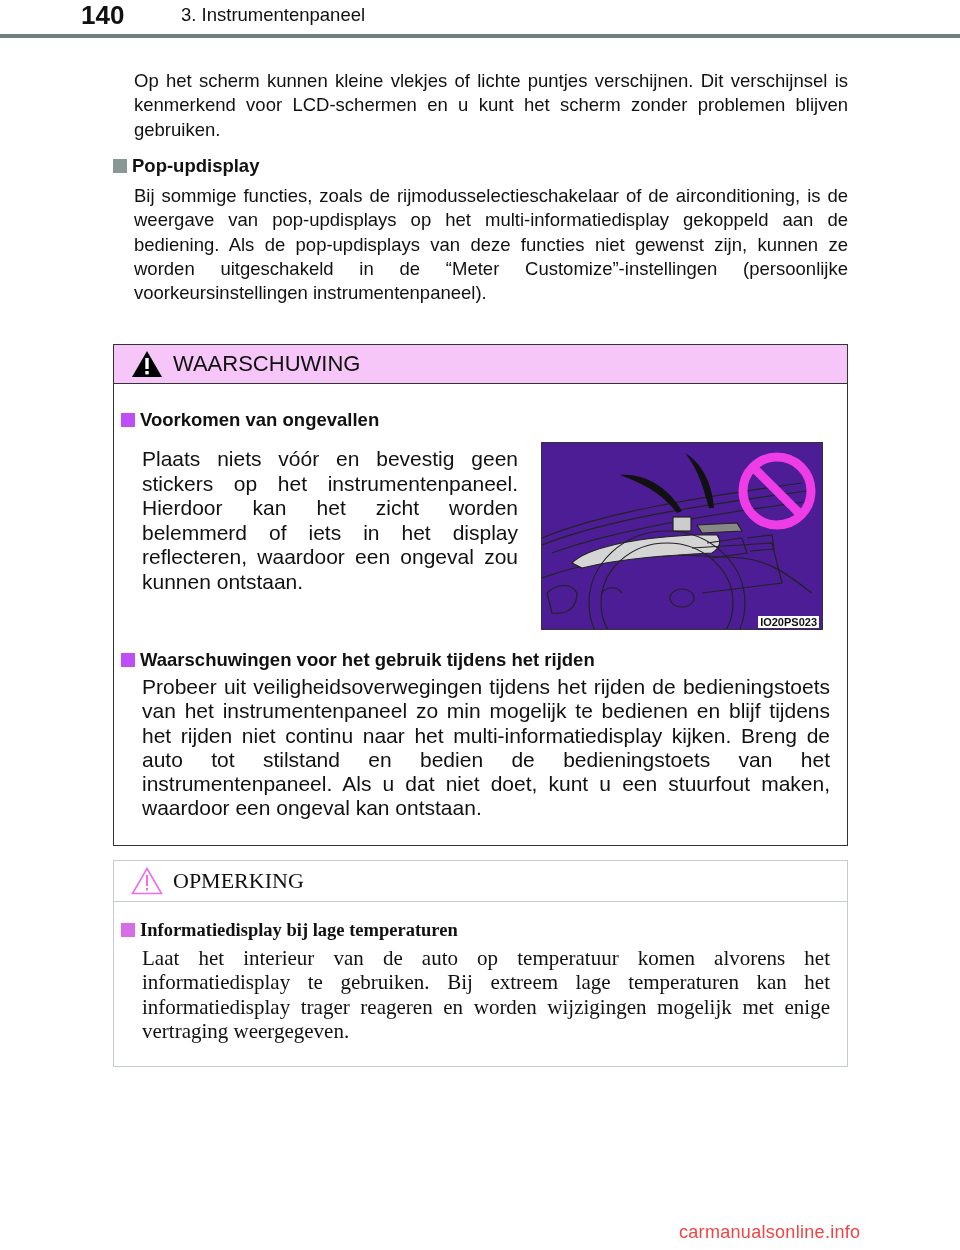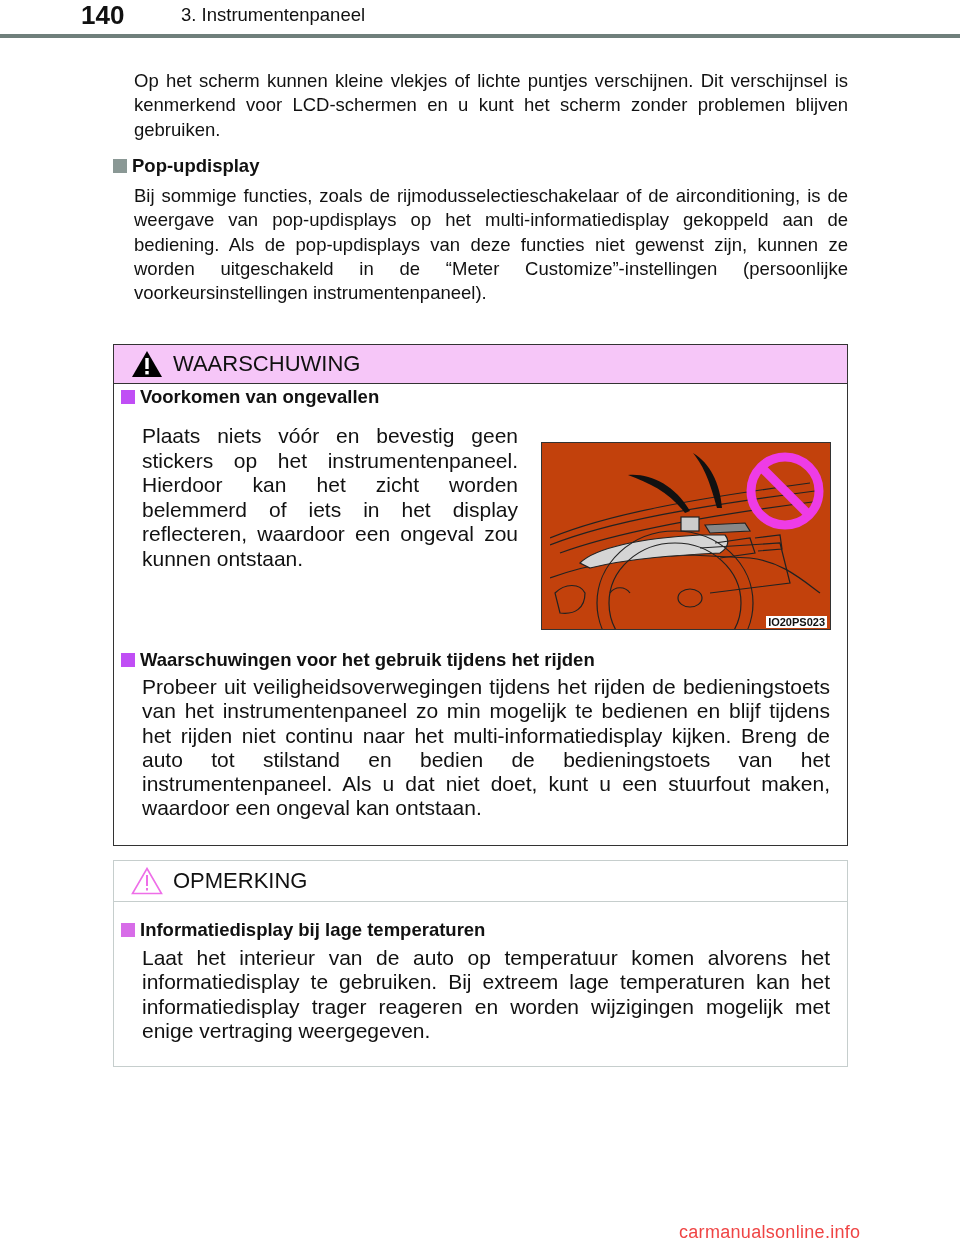--- a/index.html
+++ b/index.html
@@ -52,21 +52,21 @@
       display: flex; align-items: center; margin-left: 7px;
     }
     .sq.pink { background: #c04ef5; }
     .sq.lpink { background: #d76ce8; }
     .sub-body {
       margin-left: 28px; margin-right: 17px;
       font-size: 21px; line-height: 24.3px; text-align: justify;
     }
     .figure {
       position: absolute; left: 541px; top: 442px; width: 280px; height: 186px;
-      border: 1.5px solid #333; background: #c2410c; overflow: hidden; padding-left: 8px;
+      border: 1.5px solid #333; background: #4c1d95; overflow: hidden;
     }
     .fig-caption {
       position: absolute; right: 3px; bottom: 1px; font-size: 11px; font-weight: bold;
       background: #fff; padding: 0 2px;
     }
     .footer-mark {
       position: absolute; left: 679px; top: 1222px;
       font-size: 18px; color: #ef4444; letter-spacing: 0.3px;
     }
   </style>
@@ -92,21 +92,21 @@
 <div class="box" style="top:344px; height:500px;">
   <div class="box-head">
     <svg class="warn-icon" viewBox="0 0 32 28">
       <polygon points="16,1 31,27 1,27" fill="#000"></polygon>
       <rect x="14.3" y="8" width="3.4" height="11" fill="#fff"></rect>
       <rect x="14.3" y="21" width="3.4" height="3.4" fill="#fff"></rect>
     </svg>
     <span>WAARSCHUWING</span>
   </div>
 
-  <div class="sub-heading" style="margin-top:1px;">
+  <div class="sub-heading" style="margin-top:24px;">
     <span class="sq pink"></span>
     <span>Voorkomen van ongevallen</span>
   </div>
   <div class="sub-body" style="width:376px; margin-top:15px; line-height:24.5px;">Plaats niets vóór en bevestig geen stickers op het instrumentenpaneel. Hierdoor kan het zicht worden belemmerd of iets in het display reflecteren, waardoor een ongeval zou kunnen ontstaan.</div>
 </div>
 
 <div class="figure">
   <svg width="280" height="186" viewBox="0 0 280 186">
     <g fill="none" stroke="#222" stroke-width="1.2">
       <path d="M0,95 C60,70 150,55 260,40"></path>
@@ -136,21 +136,21 @@
 </div>
 
 <div class="section" style="top:648px; left:114px; width:733px;">
   <div class="sub-heading">
     <span class="sq pink"></span>
     <span>Waarschuwingen voor het gebruik tijdens het rijden</span>
   </div>
   <div class="sub-body" style="margin-top:3px;">Probeer uit veiligheidsoverwegingen tijdens het rijden de bedieningstoets van het instrumentenpaneel zo min mogelijk te bedienen en blijf tijdens het rijden niet continu naar het multi-informatiedisplay kijken. Breng de auto tot stilstand en bedien de bedieningstoets van het instrumentenpaneel. Als u dat niet doet, kunt u een stuurfout maken, waardoor een ongeval kan ontstaan.</div>
 </div>
 
-<div class="box note" style="top:860px; height:205px;">
+<div class="box note" style="top:860px; height:205px;font-family:Liberation Serif, serif;">
   <div class="box-head" style="height:40px;">
     <svg class="warn-icon" viewBox="0 0 32 28">
       <polygon points="16,1.5 30.5,26.5 1.5,26.5" fill="none" stroke="#ee6ee8" stroke-width="1.6"></polygon>
       <rect x="15" y="8" width="2" height="11" fill="#ee6ee8"></rect>
       <rect x="15" y="21" width="2" height="2.5" fill="#ee6ee8"></rect>
     </svg>
     <span>OPMERKING</span>
   </div>
   <div class="sub-heading" style="margin-top:16px;">
     <span class="sq lpink"></span>

